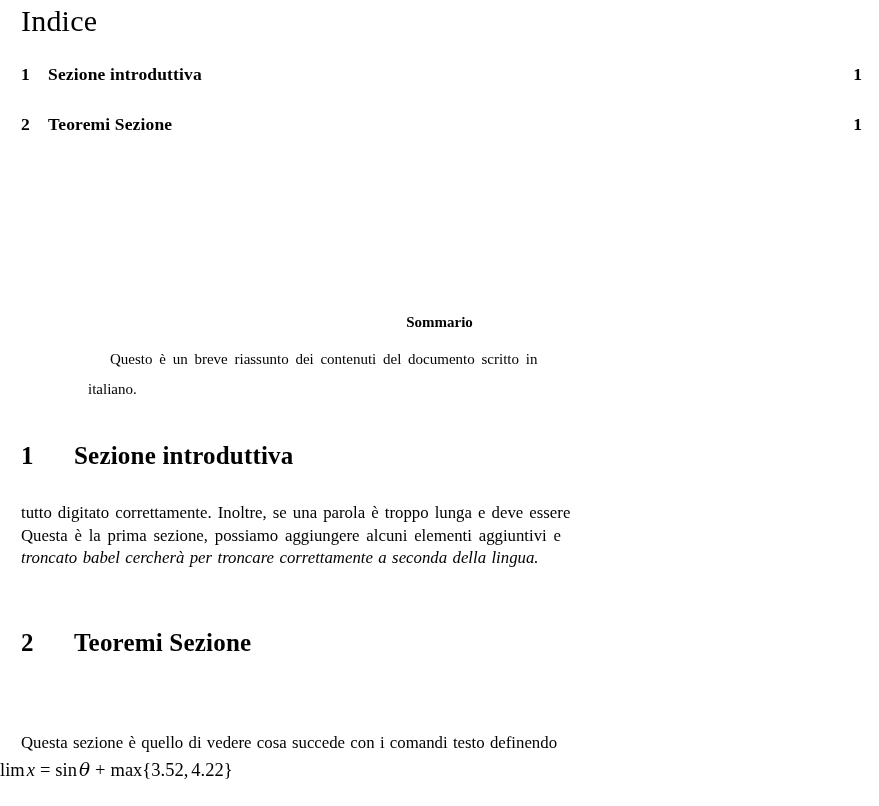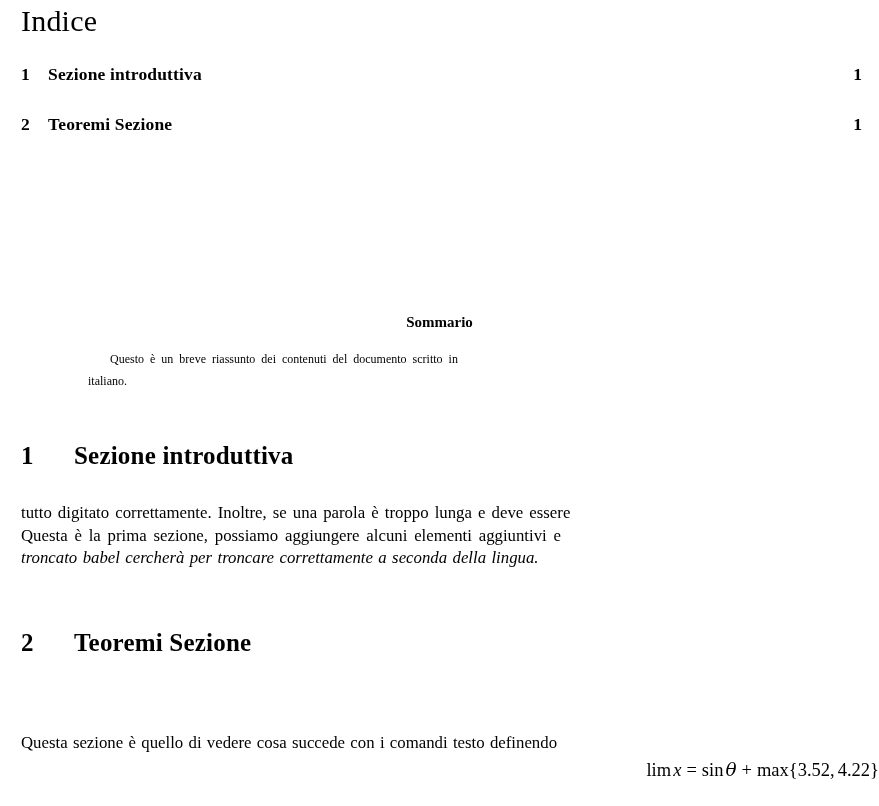--- a/index.html
+++ b/index.html
@@ -72,31 +72,32 @@
     width: 703px;
   }
   .abstract-title {
     text-align: center;
     font-weight: bold;
     font-size: 15px;
     line-height: 20px;
     margin-bottom: 16px;
   }
   .abstract-body {
-    font-size: 12px;
+    font-size: 15px;
     line-height: 22px;
     text-align: justify;
     text-justify: inter-word;
   }
   .abstract-line-1 {
     text-indent: 22px;
     word-spacing: 3.0px;
   }
   .abstract-line-2 {
     word-spacing: 0;
+    margin-top: 8px;
   }
 
   
   .section-heading {
     position: absolute;
     left: 0;
     width: 879px;
     font-weight: bold;
     font-size: 25px;
     line-height: 30px;
@@ -130,21 +131,21 @@
   #para-1 .ln-3 { word-spacing: 1.2px; font-style: italic; }
   #para-2 { top: 732px; }
   #para-2 .ln-1 { word-spacing: 1.1px; }
 
   
   .math-display {
     position: absolute;
     left: 0;
     top: 757px;
     width: 879px;
-    text-align: right;
+    text-align: left;
     font-size: 18.5px;
     line-height: 26px;
     white-space: nowrap;
   }
   .math-display .op {
     font-style: normal;
     font-family: "Liberation Serif", "DejaVu Serif", serif;
   }
   .math-display .var {
     font-style: italic;

